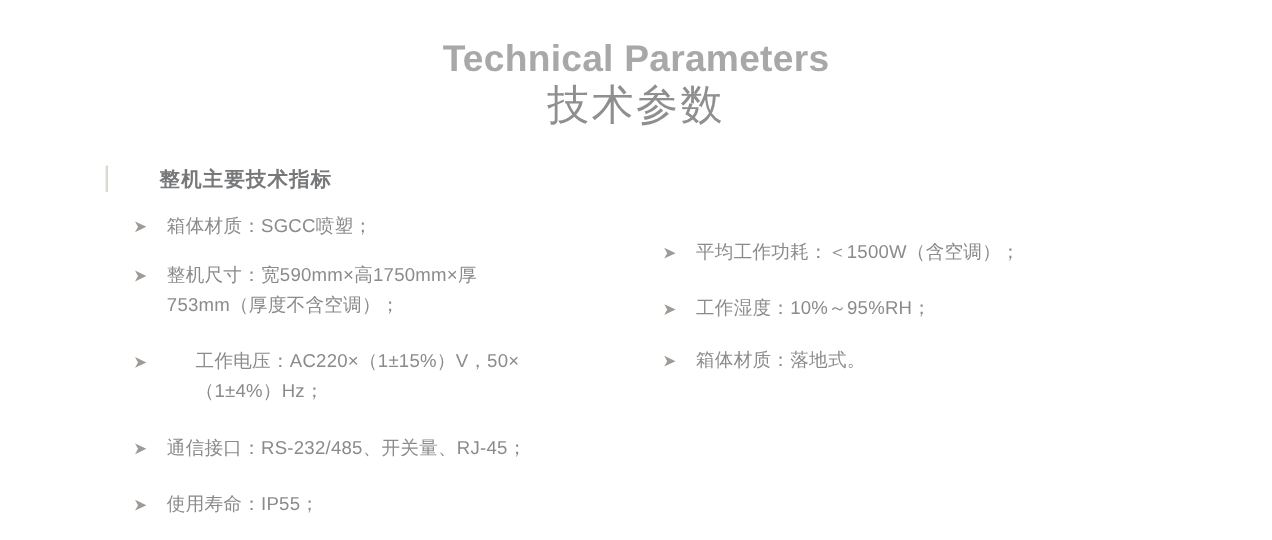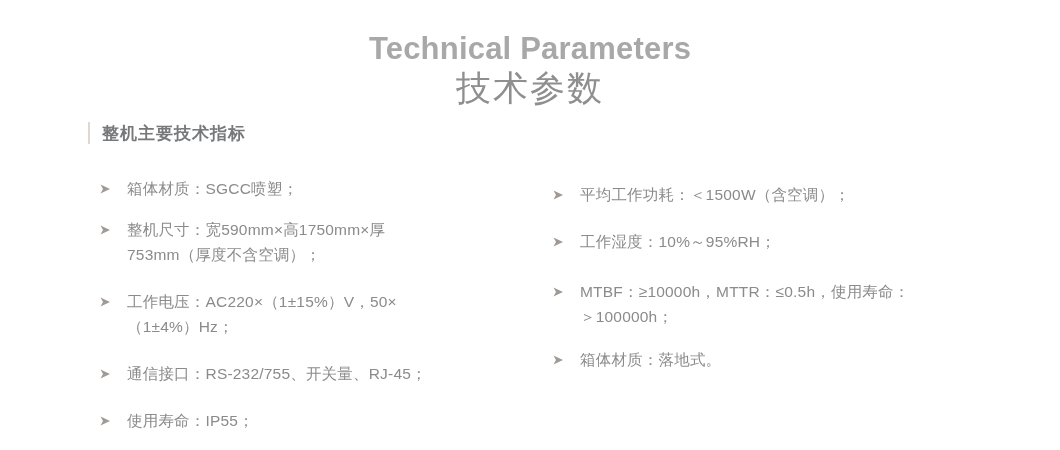--- a/index.html
+++ b/index.html
@@ -45,24 +45,25 @@
     letter-spacing: 2px;
     line-height: 36px;
     margin-top: 2px;
     white-space: nowrap;
   }
 
   
   .section-heading {
     position: absolute;
     left: 88px;
-    top: 120px;
+    top: 136px;
     display: flex;
     align-items: center;
     height: 26px;
+    gap: 31px;
   }
   .heading-accent {
     width: 2px;
     height: 22px;
     background: #ded9cf;
     margin-right: 12px;
     flex: 0 0 auto;
   }
   .heading-text {
     font-size: 17px;
@@ -70,21 +71,21 @@
     color: #77787a;
     letter-spacing: 1px;
     white-space: nowrap;
   }
 
   
   .col {
     position: absolute;
     top: 176px;
   }
-  .col-left  { left: 100px;  width: 420px; }
+  .col-left  { left: 112px;  width: 420px; }
   .col-right { left: 553px;  width: 470px; }
 
   .spec-item {
     display: flex;
     align-items: flex-start;
     color: #8b8b8d;
     font-size: 15.5px;
     line-height: 25px;
     letter-spacing: 0.2px;
   }
@@ -133,80 +134,71 @@
     <div class="spec-item" style="margin-top:16px;">
       <span class="bullet-icon">
         <svg width="11" height="10" viewBox="0 0 11 10">
             <path d="M0.5 0.5 L10 5 L0.5 9.5 L3 5 Z" fill="#a09a96"></path>
           </svg>
       </span>
       <span class="spec-text">整机尺寸：宽590mm×高1750mm×厚
 753mm（厚度不含空调）；</span>
     </div>
 
-    <div class="spec-item" style="margin-top:22px;">
+    <div class="spec-item" style="margin-top:22px;gap:24px;">
       <span class="bullet-icon">
         <svg width="11" height="10" viewBox="0 0 11 10">
             <path d="M0.5 0.5 L10 5 L0.5 9.5 L3 5 Z" fill="#a09a96"></path>
           </svg>
       </span>
       <span class="spec-text">工作电压：AC220×（1±15%）V，50×
 （1±4%）Hz；</span>
     </div>
 
     <div class="spec-item" style="margin-top:22px;">
       <span class="bullet-icon">
         <svg width="11" height="10" viewBox="0 0 11 10">
             <path d="M0.5 0.5 L10 5 L0.5 9.5 L3 5 Z" fill="#a09a96"></path>
           </svg>
       </span>
-      <span class="spec-text">通信接口：RS-232/755、开关量、RJ-45；</span>
+      <span class="spec-text">通信接口：RS-232/485、开关量、RJ-45；</span>
     </div>
 
     <div class="spec-item" style="margin-top:22px;">
       <span class="bullet-icon">
         <svg width="11" height="10" viewBox="0 0 11 10">
             <path d="M0.5 0.5 L10 5 L0.5 9.5 L3 5 Z" fill="#a09a96"></path>
           </svg>
       </span>
       <span class="spec-text">使用寿命：IP55；</span>
     </div>
 
   </div>
 
   <div class="col col-right">
 
-    <div class="spec-item" style="margin-top:6px;">
+    <div class="spec-item" style="margin-top:22px;">
       <span class="bullet-icon">
         <svg width="11" height="10" viewBox="0 0 11 10">
             <path d="M0.5 0.5 L10 5 L0.5 9.5 L3 5 Z" fill="#a09a96"></path>
           </svg>
       </span>
       <span class="spec-text">平均工作功耗：＜1500W（含空调）；</span>
     </div>
 
 
     <div class="spec-item" style="margin-top:22px;justify-content:center;">
       <span class="bullet-icon">
         <svg width="11" height="10" viewBox="0 0 11 10">
             <path d="M0.5 0.5 L10 5 L0.5 9.5 L3 5 Z" fill="#a09a96"></path>
           </svg>
       </span>
       <span class="spec-text">工作湿度：10%～95%RH；</span>
     </div>
 
-    <div class="spec-item" style="margin-top:25px;">
-      <span class="bullet-icon">
-        <svg width="11" height="10" viewBox="0 0 11 10">
-            <path d="M0.5 0.5 L10 5 L0.5 9.5 L3 5 Z" fill="#a09a96"></path>
-          </svg>
-      </span>
-      <span class="spec-text">MTBF：≥10000h，MTTR：≤0.5h，使用寿命：
- ＞100000h；</span>
-    </div>
 
     <div class="spec-item" style="margin-top:18px;">
       <span class="bullet-icon">
         <svg width="11" height="10" viewBox="0 0 11 10">
             <path d="M0.5 0.5 L10 5 L0.5 9.5 L3 5 Z" fill="#a09a96"></path>
           </svg>
       </span>
       <span class="spec-text">箱体材质：落地式。</span>
     </div>
 

